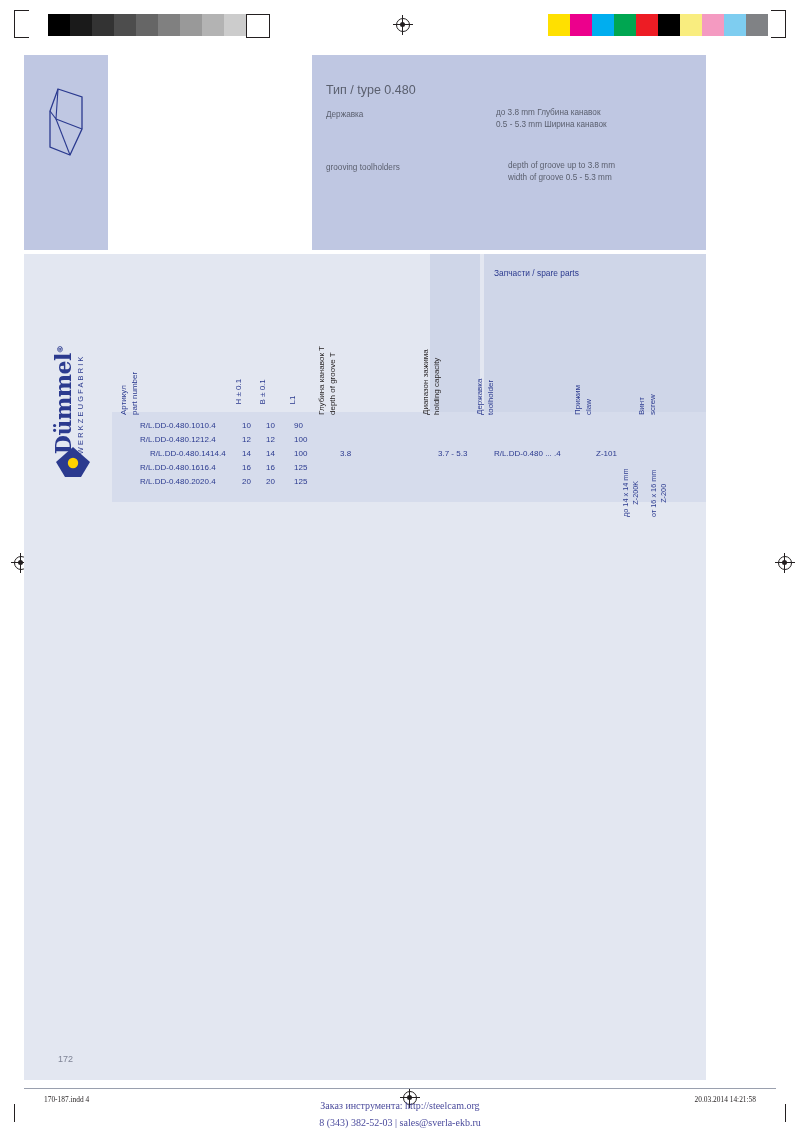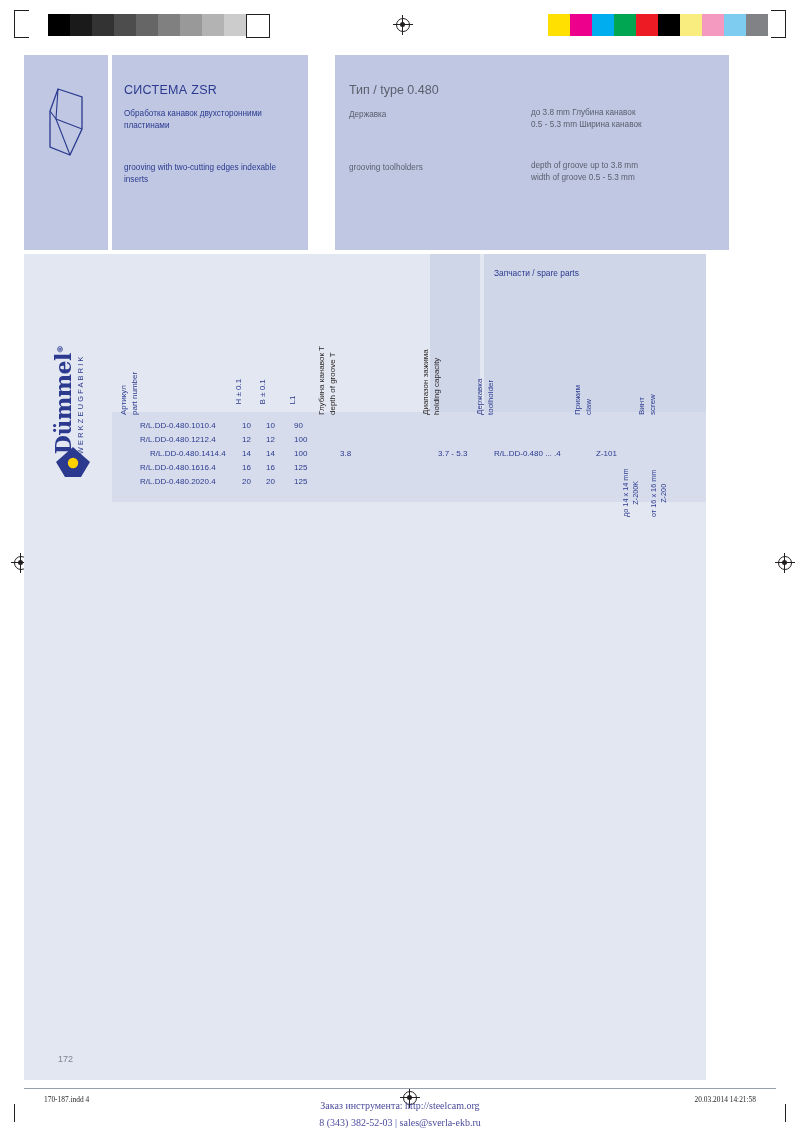--- a/index.html
+++ b/index.html
@@ -82,21 +82,21 @@
     width: 682px; height: 195px;
   }
   .hdr-block {
     position: absolute;
     top: 0;
     height: 195px;
     background: #bfc7e2;
   }
   .hdr-icon  { left: 0;   width: 84px; }
   .hdr-title { left: 88px; width: 196px; }
-  .hdr-type  { left: 288px; width: 394px; margin-left: 23px; }
+  .hdr-type  { left: 288px; width: 394px; }
 
   .tool-icon {
     position: absolute;
     left: 18px;
     top: 30px;
     width: 48px;
     height: 74px;
   }
 
   .h-sys {
@@ -136,21 +136,21 @@
     color: #5a5f6e;
   }
   .t-en {
     position: absolute;
     left: 14px; top: 108px;
     font-size: 8.2px;
     color: #5a5f6e;
   }
   .t-spec-ru {
     position: absolute;
-    left: 196px; top: 52px;
+    left: 184px; top: 52px;
     font-size: 8.2px;
     line-height: 12px;
     color: #5a5f6e;
   }
   .t-spec-en {
     position: absolute;
     left: 196px; top: 105px;
     font-size: 8.2px;
     line-height: 12px;
     color: #5a5f6e;
@@ -372,25 +372,20 @@
 
     <div class="hdr-block hdr-icon">
       <svg class="tool-icon" viewBox="0 0 48 74">
         <path d="M16 4 L40 12 L40 44 L28 70 L8 62 L8 26 Z" fill="none" stroke="#2b3a8f" stroke-width="1.3"></path>
         <path d="M16 4 L14 34 L8 26" fill="none" stroke="#2b3a8f" stroke-width="1.1"></path>
         <path d="M14 34 L40 44" fill="none" stroke="#2b3a8f" stroke-width="1.1"></path>
         <path d="M14 34 L28 70" fill="none" stroke="#2b3a8f" stroke-width="1.1"></path>
       </svg>
     </div>
 
-    <div class="hdr-block hdr-title">
-      <div class="h-sys">СИСТЕМА ZSR</div>
-      <div class="h-ru">Обработка канавок двухсторонними пластинами</div>
-      <div class="h-en">grooving with two-cutting edges indexable inserts</div>
-    </div>
 
     <div class="hdr-block hdr-type">
       <div class="t-type">Тип / type 0.480</div>
       <div class="t-ru">Державка</div>
       <div class="t-en">grooving toolholders</div>
       <div class="t-spec-ru">
         <div>до 3.8 mm Глубина канавок</div>
         <div>0.5 - 5.3 mm Ширина канавок</div>
       </div>
       <div class="t-spec-en">

